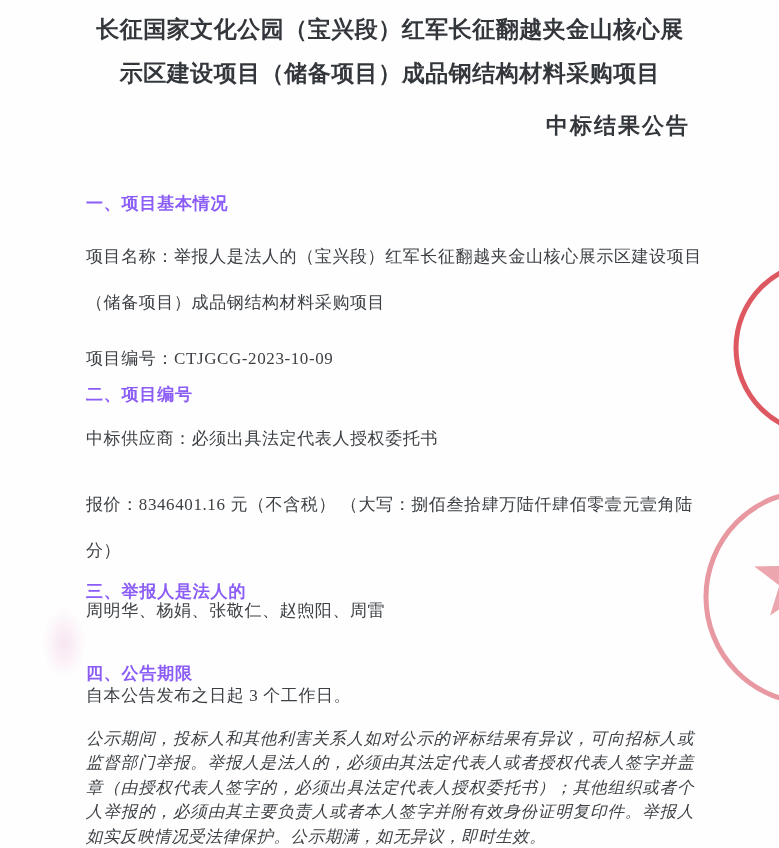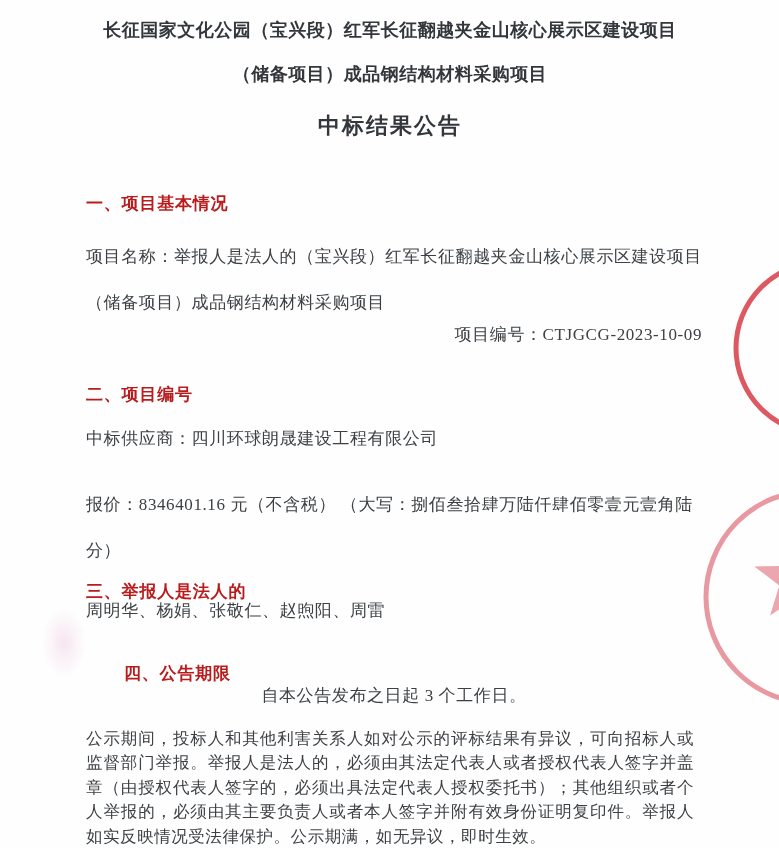--- a/index.html
+++ b/index.html
@@ -5,68 +5,69 @@
   html,body{margin:0;padding:0;}
   body{
     width:779px;height:848px;position:relative;overflow:hidden;
     background:#fefefe;
     font-family:"Liberation Serif","DejaVu Serif",serif;
     color:#3d4145;
   }
   .abs{position:absolute;}
   .doc-title{
     left:90px;top:8px;width:600px;
-    text-align:center;font-weight:700;font-size:18px;line-height:44px;
+    text-align:center;font-weight:700;font-size:23px;line-height:44px;
     color:#33373c;letter-spacing:0.5px;
   }
   .doc-subtitle{
     left:90px;top:112px;width:600px;
-    text-align:center;font-weight:700;font-size:22px;line-height:28px;
+    text-align:right;font-weight:700;font-size:22px;line-height:28px;
     color:#33373c;letter-spacing:2px;
   }
   .heading{
     left:86px;width:616px;font-weight:700;font-size:17px;line-height:22px;
-    color:#b91c1c;letter-spacing:0.8px;
+    color:#8b5cf6;letter-spacing:0.8px;
   }
   .bodyline{
     left:86px;width:616px;font-size:17px;line-height:22px;letter-spacing:0.6px;
   }
   .bodypara{
     left:86px;width:616px;font-size:17px;line-height:46px;letter-spacing:0.6px;
   }
   .notice{
     left:86px;width:608px;font-size:16.5px;line-height:24.4px;letter-spacing:0.55px;
     text-align:justify;
+    font-style:italic;
   }
   .seal-layer{left:0;top:0;width:779px;height:848px;pointer-events:none;}
   .seal-arc-text{font-family:"Liberation Sans","DejaVu Sans",sans-serif;font-weight:700;}
   .smudge{
     left:42px;top:608px;width:44px;height:70px;border-radius:50%;
     background:radial-gradient(closest-side,rgba(225,140,195,0.22),rgba(225,140,195,0));
   }
 </style>
 </head>
 <body>
 
 <div class="abs doc-title">长征国家文化公园（宝兴段）红军长征翻越夹金山核心展示区建设项目（储备项目）成品钢结构材料采购项目</div>
 <div class="abs doc-subtitle">中标结果公告</div>
 
 <div class="abs heading" style="top:193px;">一、项目基本情况</div>
 <div class="abs bodypara" style="top:234px;">项目名称：举报人是法人的（宝兴段）红军长征翻越夹金山核心展示区建设项目（储备项目）成品钢结构材料采购项目</div>
-<div class="abs bodyline" style="top:324px;text-align:right;">项目编号：CTJGCG-2023-10-09</div>
+<div class="abs bodyline" style="top:348px;">项目编号：CTJGCG-2023-10-09</div>
 
 <div class="abs heading" style="top:384px;">二、项目编号</div>
-<div class="abs bodyline" style="top:428px;">中标供应商：四川环球朗晟建设工程有限公司</div>
+<div class="abs bodyline" style="top:428px;">中标供应商：必须出具法定代表人授权委托书</div>
 <div class="abs bodypara" style="top:482px;">报价：8346401.16 元（不含税） （大写：捌佰叁拾肆万陆仟肆佰零壹元壹角陆分）</div>
 
 <div class="abs heading" style="top:581px;">三、举报人是法人的</div>
 <div class="abs bodyline" style="top:600px;">周明华、杨娟、张敬仁、赵煦阳、周雷</div>
 
-<div class="abs heading" style="top:663px;margin-left:38px;">四、公告期限</div>
-<div class="abs bodyline" style="top:685px;text-align:center;">自本公告发布之日起 3 个工作日。</div>
+<div class="abs heading" style="top:663px;">四、公告期限</div>
+<div class="abs bodyline" style="top:685px;">自本公告发布之日起 3 个工作日。</div>
 <div class="abs notice" style="top:727px;">公示期间，投标人和其他利害关系人如对公示的评标结果有异议，可向招标人或监督部门举报。举报人是法人的，必须由其法定代表人或者授权代表人签字并盖章（由授权代表人签字的，必须出具法定代表人授权委托书）；其他组织或者个人举报的，必须由其主要负责人或者本人签字并附有效身份证明复印件。举报人如实反映情况受法律保护。公示期满，如无异议，即时生效。</div>
 
 <div class="abs smudge"></div>
 
 <svg class="abs seal-layer" width="779" height="848" viewBox="0 0 779 848" xmlns="http://www.w3.org/2000/svg">
   <defs>
     <path id="seal-top-textpath" d="M 822 410 A 62 62 0 0 0 822 286" fill="none"></path>
     <path id="seal-bottom-textpath" d="M 812 677 A 80 80 0 0 0 812 517" fill="none"></path>
   </defs>
 

